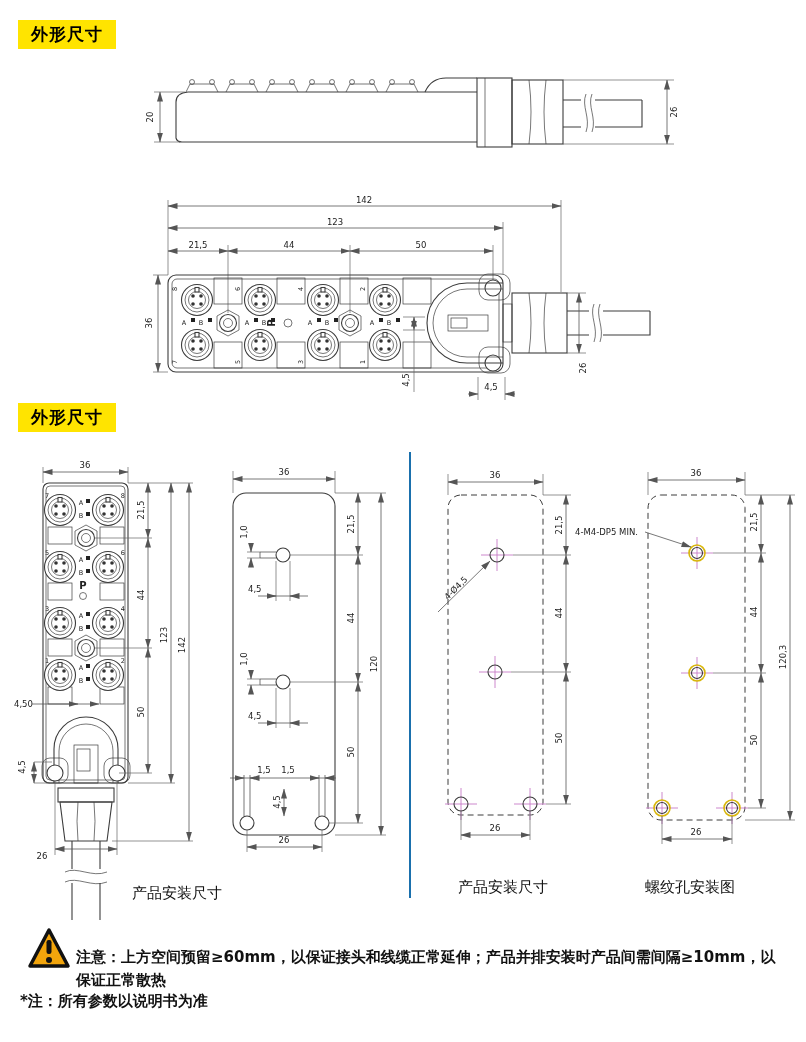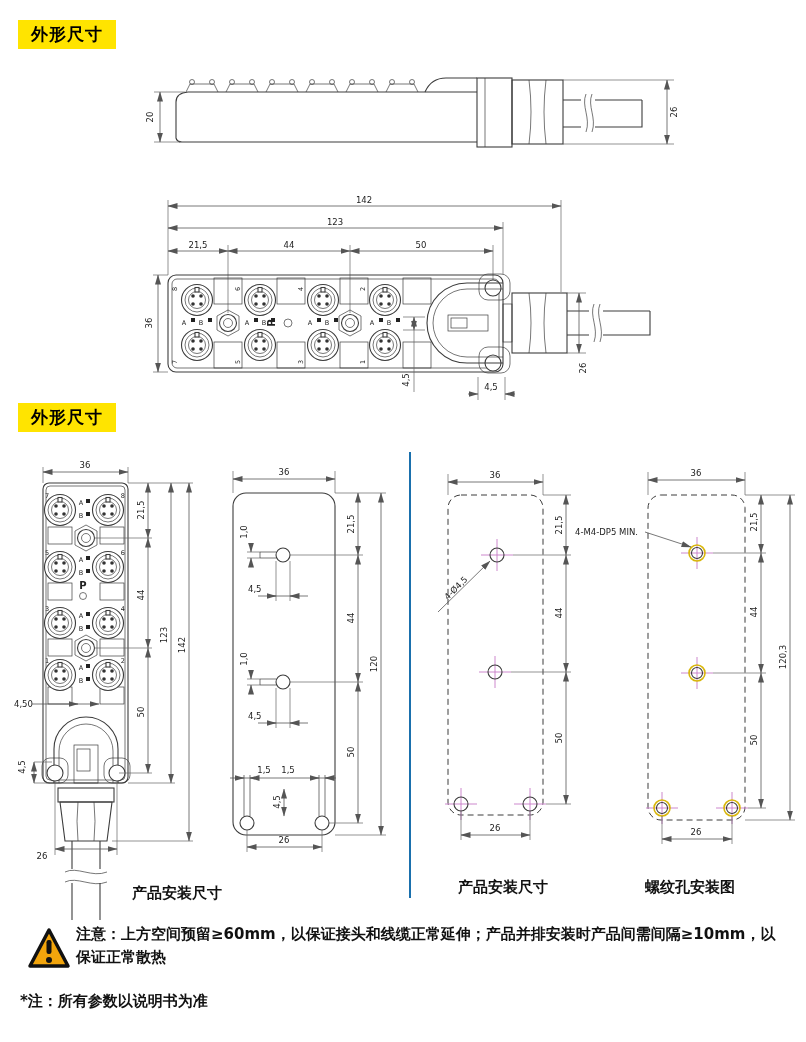--- a/index.html
+++ b/index.html
@@ -1,20 +1,20 @@
 <!DOCTYPE html>
 <html><head>
 <meta charset="utf-8">
 <style>
   html,body{margin:0;padding:0;background:#fff}
   .sheet{position:relative;width:806px;height:1042px;background:#fff;overflow:hidden;
          font-family:"DejaVu Sans","Liberation Sans",sans-serif}
   .badge{position:absolute;background:#ffe400;color:#000;font-size:17px;font-weight:700;
          padding:3px 13px;letter-spacing:1px}
-  .dlabel{position:absolute;font-size:15px;font-weight:700;color:#111}
+  .dlabel{position:absolute;font-size:15px;font-weight:400;color:#111}
   .note{position:absolute;font-size:15px;font-weight:600;color:#111;line-height:1.5}
   .divider{position:absolute;left:409px;top:452px;width:2px;height:446px;background:#1a70ad}
   svg{position:absolute;overflow:visible}
   .s{stroke:#3c3c3c;stroke-width:1.1;fill:none}
   .s2{stroke:#3c3c3c;stroke-width:.7;fill:none}
   .sf{stroke:#3c3c3c;stroke-width:1.1;fill:#fff}
   .ext{stroke:#666;stroke-width:.7;fill:none}
   .dim{stroke:#555;stroke-width:.8;fill:none}
   .dash{stroke:#3c3c3c;stroke-width:1;fill:none;stroke-dasharray:6 4;stroke-linejoin:round}
   .cross{stroke:#c77ac7;stroke-width:.9}
@@ -468,16 +468,16 @@
 
   <div class="dlabel" style="left:132px;top:884px">产品安装尺寸</div>
   <div class="dlabel" style="left:458px;top:878px">产品安装尺寸</div>
   <div class="dlabel" style="left:645px;top:878px">螺纹孔安装图</div>
 
   <svg style="left:28px;top:926px" width="44" height="44">
     <polygon points="21,4 40,40 2,40" fill="#f2a50c" stroke="#111" stroke-width="3.5" stroke-linejoin="round"></polygon>
     <rect x="18.5" y="14" width="5" height="14" rx="2.2" fill="#111"></rect>
     <circle cx="21" cy="34" r="3" fill="#111"></circle>
   </svg>
-  <div class="note" style="left:76px;top:923px;width:712px">注意：上方空间预留≥60mm，以保证接头和线缆正常延伸；产品并排安装时产品间需间隔≥10mm，以保证正常散热</div>
+  <div class="note" style="left:76px;top:946px;width:712px">注意：上方空间预留≥60mm，以保证接头和线缆正常延伸；产品并排安装时产品间需间隔≥10mm，以保证正常散热</div>
   <div class="note" style="left:20px;top:990px">*注：所有参数以说明书为准</div>
 
 </div>
 
 </body></html>

